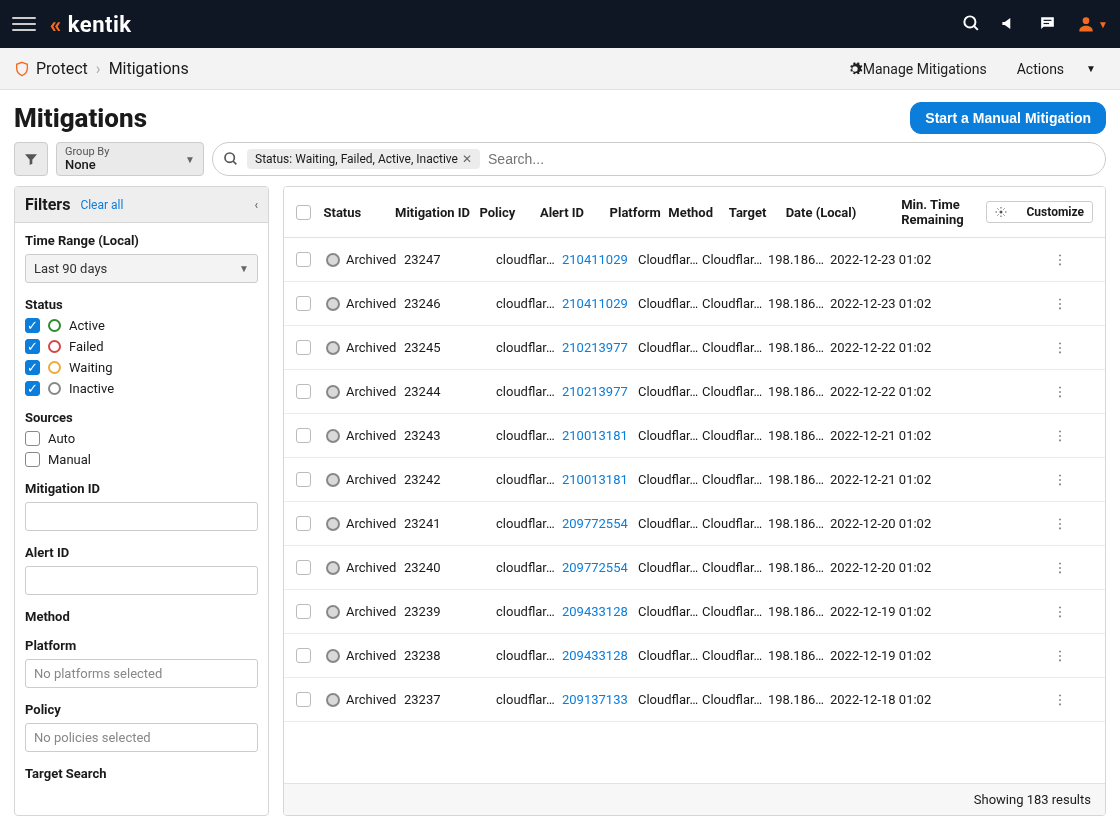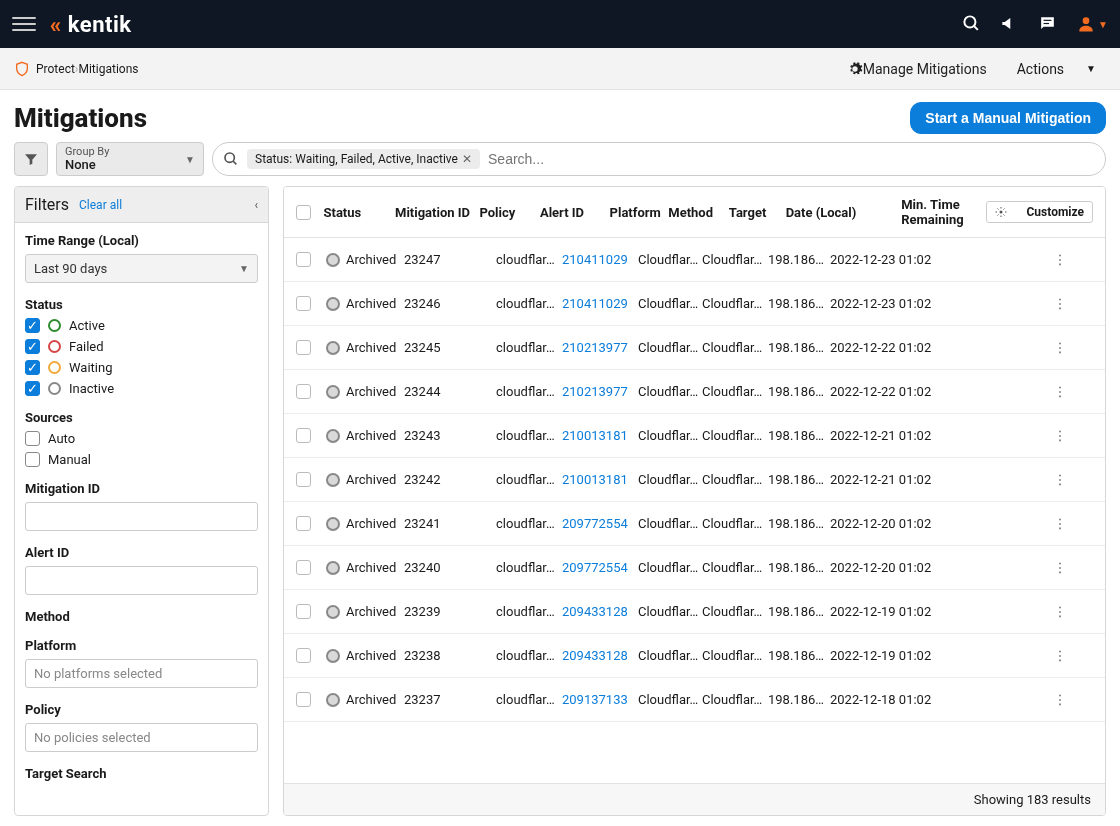--- a/index.html
+++ b/index.html
@@ -8,42 +8,42 @@
 .hamburger { width: 24px; height: 24px; display: flex; flex-direction: column; justify-content: center; gap: 4px; cursor: pointer; margin-right: 14px; }
 .hamburger span { height: 2px; background: #ccc; border-radius: 1px; }
 .logo { display: flex; align-items: center; gap: 6px; font-size: 22px; font-weight: 700; letter-spacing: 0.5px; }
 .logo-mark { color: #f26b21; font-weight: 900; font-size: 22px; }
 .topbar-spacer { flex: 1; }
 .topbar-icons { display: flex; gap: 18px; align-items: center; }
 .topbar-icons .icon { width: 20px; height: 20px; cursor: pointer; color: #fff; }
 .user-avatar { color: #f26b21; display: flex; align-items: center; gap: 2px; }
 .breadcrumb-bar { height: 42px; background: #f3f3f3; border-bottom: 1px solid #e2e2e2; display: flex; align-items: center; padding: 0 14px; }
 .shield-icon { color: #f26b21; margin-right: 6px; }
-.breadcrumb { display: flex; align-items: center; gap: 0; font-size: 12px; text-align: center; }
+.breadcrumb { display: flex; align-items: center; gap: 8px; font-size: 16px; text-align: center; }
 .breadcrumb .sep { color: #aaa; }
 .breadcrumb-spacer { flex: 1; }
 .manage-btn { display: flex; align-items: center; font-size: 14px; padding: 6px 10px; cursor: pointer; color: #222; margin-right: 10px; }
 .actions-btn { display: flex; align-items: center; gap: 22px; font-size: 14px; padding: 6px 10px; cursor: pointer; }
 .page-head { display: flex; align-items: center; justify-content: space-between; padding: 12px 14px 6px 14px; }
 .page-title { font-size: 26px; font-weight: 800; }
 .primary-btn { background: #0b7dda; color: #fff; border: 1px solid #0b7dda; padding: 7px 14px; border-radius: 11px; font-size: 14px; font-weight: 600; cursor: pointer; }
 .controls-row { display: flex; align-items: center; gap: 8px; padding: 2px 14px 10px 14px; }
 .filter-icon-btn { width: 34px; height: 34px; border: 1px solid #ccc; border-radius: 4px; background: #eaeaea; display: flex; align-items: center; justify-content: center; cursor: pointer; }
 .groupby-box { border: 1px solid #ccc; border-radius: 4px; background: #eaeaea; padding: 3px 8px; width: 148px; height: 34px; display: flex; align-items: center; justify-content: space-between; cursor: pointer; }
 .groupby-labels { display: flex; flex-direction: column; line-height: 1.1; }
 .groupby-top { font-size: 11px; color: #555; }
 .groupby-val { font-size: 13px; font-weight: 500; }
 .search-wrap { flex: 1; display: flex; align-items: center; border: 1px solid #ccc; border-radius: 18px; height: 34px; padding: 0 10px; gap: 8px; }
 .chip { background: #ececec; border-radius: 4px; padding: 3px 8px; font-size: 12px; display: flex; align-items: center; gap: 4px; }
 .chip .x { cursor: pointer; color: #666; font-size: 12px; }
 .search-input { border: none; outline: none; flex: 1; font-size: 14px; color: #333; }
 .main-area { display: flex; height: calc(826px - 48px - 42px - 52px - 44px); }
 .sidebar { width: 255px; border: 1px solid #d6d6d6; border-radius: 4px; margin: 0 0 10px 14px; display: flex; flex-direction: column; overflow: hidden; }
 .sidebar-head { background: #eeeeee; padding: 8px 10px; display: flex; align-items: center; gap: 10px; border-bottom: 1px solid #d6d6d6; }
-.sidebar-head h3 { font-size: 16px; font-weight: 400; }
+.sidebar-head h3 { font-size: 16px; font-weight: 700; }
 .clear-all { color: #0b7dda; font-size: 12px; cursor: pointer; }
 .collapse-side { margin-left: auto; cursor: pointer; color: #555; font-size: 12px; }
 .sidebar-body { padding: 10px; overflow-y: auto; position: relative; flex: 1; }
 .sidebar-body::-webkit-scrollbar { width: 8px; }
 .sidebar-body::-webkit-scrollbar-thumb { background: #c6c6c6; border-radius: 4px; }
 .fgroup { margin-bottom: 14px; }
 .fgroup label.head { font-weight: 700; font-size: 13px; display: block; margin-bottom: 6px; }
 .select-box, .text-input { width: 100%; border: 1px solid #ccc; border-radius: 3px; padding: 6px 8px; font-size: 13px; background: #fff; color: #333; }
 .select-box { display: flex; justify-content: space-between; align-items: center; cursor: pointer; background: #f3f3f3; }
 .chk-row { display: flex; align-items: center; gap: 8px; margin-bottom: 6px; cursor: pointer; font-size: 13px; }

